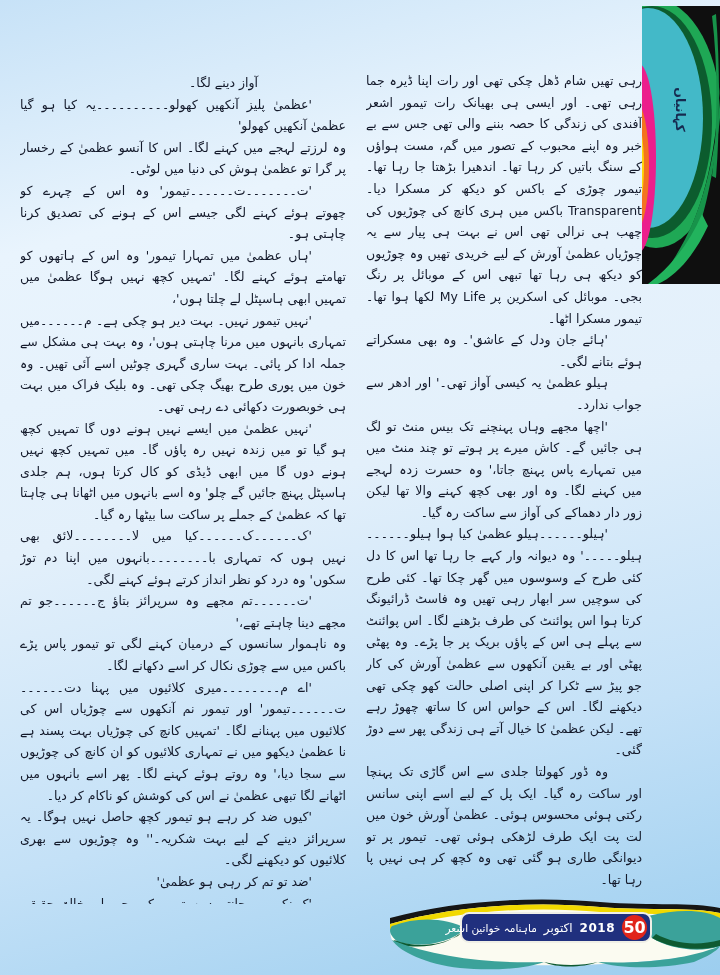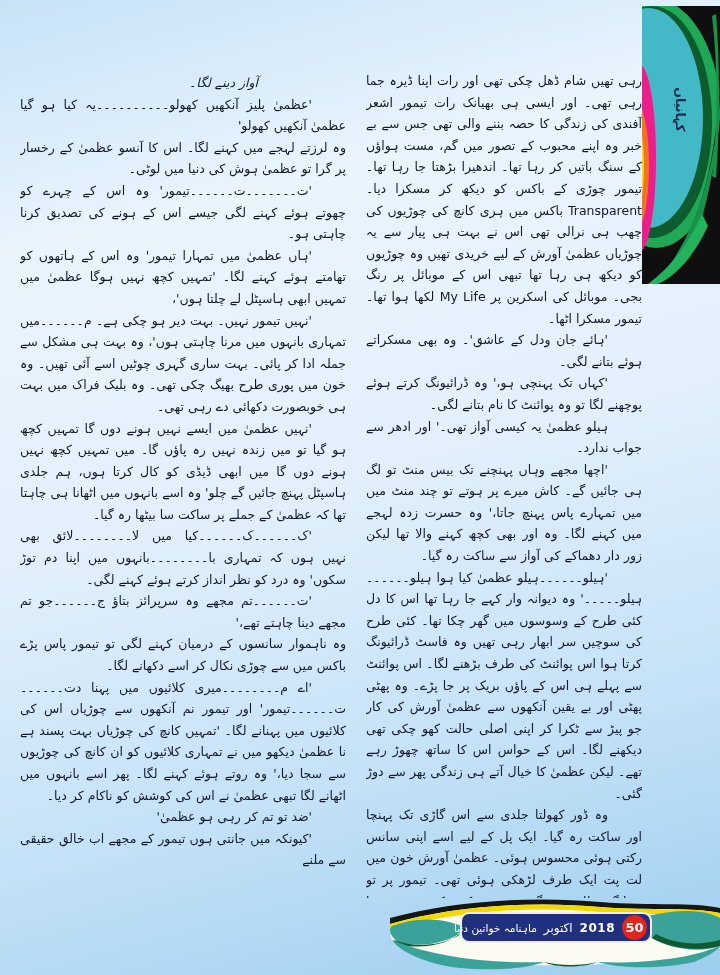--- a/index.html
+++ b/index.html
@@ -9,76 +9,76 @@
     font-family:"DejaVu Sans",sans-serif;color:#121726;
   }
   .col{
     position:absolute;direction:rtl;text-align:justify;text-align-last:right;
     font-size:12.5px;line-height:21.6px;overflow:hidden;color:#141a2b;
   }
   .col-right{left:366px;top:70px;width:276px;height:828px;}
   .col-left{left:20px;top:72px;width:326px;height:832px;}
   .col p{margin:0;text-indent:34px;}
   .col p.cont{text-indent:0;}
-  .col p.deep{text-indent:88px;font-style:italic;}
+  .col p.deep{text-indent:88px;}
   
   .banner{position:absolute;left:642px;top:6px;width:78px;height:278px;}
   .banner svg{display:block;}
   .vlabel{
     position:absolute;left:8px;top:96px;width:60px;
     transform:rotate(90deg);transform-origin:center;
     direction:rtl;text-align:center;color:#162a4f;font-weight:bold;
     font-size:12.5px;letter-spacing:1px;white-space:nowrap;
   }
   
   .footer{position:absolute;left:386px;top:896px;width:334px;height:74px;}
   .footer svg{display:block;}
   .pill{
     position:absolute;left:74px;top:16px;width:192px;height:31px;
     background:#20307e;border:2px solid #efefe6;border-radius:9px;
     display:flex;direction:rtl;align-items:center;gap:7px;
     padding:0 3px;box-sizing:border-box;color:#ffffff;
   }
   .badge{
     flex:0 0 auto;width:25px;height:25px;border-radius:50%;
-    background:#e1251b;color:#ffffff;font-weight:bold;font-size:13px;
+    background:#e1251b;color:#ffffff;font-weight:bold;font-size:16px;
     display:flex;align-items:center;justify-content:center;
   }
   .year{font-weight:bold;font-size:12px;letter-spacing:.5px;}
   .month{font-size:12px;}
   .mag{font-size:10.5px;white-space:nowrap;}
 </style>
 </head>
 <body>
 
 <div class="page">
 
   <div class="col col-right">
     <p class="cont">رہی تھیں شام ڈھل چکی تھی اور رات اپنا ڈیرہ جما رہی تھی۔ اور ایسی ہی بھیانک رات تیمور اشعر آفندی کی زندگی کا حصہ بننے والی تھی جس سے بے خبر وہ اپنے محبوب کے تصور میں گم، مست ہواؤں کے سنگ باتیں کر رہا تھا۔ اندھیرا بڑھتا جا رہا تھا۔ تیمور چوڑی کے باکس کو دیکھ کر مسکرا دیا۔ Transparent باکس میں ہری کانچ کی چوڑیوں کی چھب ہی نرالی تھی اس نے بہت ہی پیار سے یہ چوڑیاں عظمیٰ آورش کے لیے خریدی تھیں وہ چوڑیوں کو دیکھ ہی رہا تھا تبھی اس کے موبائل پر رنگ بجی۔ موبائل کی اسکرین پر My Life لکھا ہوا تھا۔ تیمور مسکرا اٹھا۔</p>
     <p>'ہائے جان ودل کے عاشق'۔ وہ بھی مسکراتے ہوئے بتانے لگی۔</p>
-    <p>'کہاں تک پہنچی ہو،' وہ ڈرائیونگ کرتے ہوئے پوچھنے لگا تو وہ پوائنٹ کا نام بتانے لگی۔</p>
     <p>ہیلو عظمیٰ یہ کیسی آواز تھی۔' اور ادھر سے جواب ندارد۔</p>
     <p>'اچھا مجھے وہاں پہنچنے تک بیس منٹ تو لگ ہی جائیں گے۔ کاش میرے پر ہوتے تو چند منٹ میں میں تمہارے پاس پہنچ جاتا،' وہ حسرت زدہ لہجے میں کہنے لگا۔ وہ اور بھی کچھ کہنے والا تھا لیکن زور دار دھماکے کی آواز سے ساکت رہ گیا۔</p>
     <p>'ہیلو۔۔۔۔۔۔ہیلو عظمیٰ کیا ہوا ہیلو۔۔۔۔۔۔ہیلو۔۔۔۔۔' وہ دیوانہ وار کہے جا رہا تھا اس کا دل کئی طرح کے وسوسوں میں گھر چکا تھا۔ کئی طرح کی سوچیں سر ابھار رہی تھیں وہ فاسٹ ڈرائیونگ کرتا ہوا اس پوائنٹ کی طرف بڑھنے لگا۔ اس پوائنٹ سے پہلے ہی اس کے پاؤں بریک پر جا پڑے۔ وہ پھٹی پھٹی اور بے یقین آنکھوں سے عظمیٰ آورش کی کار جو پیڑ سے ٹکرا کر اپنی اصلی حالت کھو چکی تھی دیکھنے لگا۔ اس کے حواس اس کا ساتھ چھوڑ رہے تھے۔ لیکن عظمیٰ کا خیال آتے ہی زندگی پھر سے دوڑ گئی۔</p>
     <p>وہ ڈور کھولتا جلدی سے اس گاڑی تک پہنچا اور ساکت رہ گیا۔ ایک پل کے لیے اسے اپنی سانس رکتی ہوئی محسوس ہوئی۔ عظمیٰ آورش خون میں لت پت ایک طرف لڑھکی ہوئی تھی۔ تیمور پر تو دیوانگی طاری ہو گئی تھی وہ کچھ کر ہی نہیں پا رہا تھا۔</p>
 
   </div>
 
   <div class="col col-left">
     <p class="deep">آواز دینے لگا۔</p>
     <p>'عظمیٰ پلیز آنکھیں کھولو۔۔۔۔۔۔۔۔۔۔یہ کیا ہو گیا عظمیٰ آنکھیں کھولو'</p>
     <p class="cont">وہ لرزتے لہجے میں کہنے لگا۔ اس کا آنسو عظمیٰ کے رخسار پر گرا تو عظمیٰ ہوش کی دنیا میں لوٹی۔</p>
     <p>'ت۔۔۔۔۔۔۔ت۔۔۔۔۔۔تیمور' وہ اس کے چہرے کو چھوتے ہوئے کہنے لگی جیسے اس کے ہونے کی تصدیق کرنا چاہتی ہو۔</p>
     <p>'ہاں عظمیٰ میں تمہارا تیمور' وہ اس کے ہاتھوں کو تھامتے ہوئے کہنے لگا۔ 'تمہیں کچھ نہیں ہوگا عظمیٰ میں تمہیں ابھی ہاسپٹل لے چلتا ہوں'،</p>
     <p>'نہیں تیمور نہیں۔ بہت دیر ہو چکی ہے۔ م۔۔۔۔۔۔میں تمہاری بانہوں میں مرنا چاہتی ہوں'، وہ بہت ہی مشکل سے جملہ ادا کر پائی۔ بہت ساری گہری چوٹیں اسے آئی تھیں۔ وہ خون میں پوری طرح بھیگ چکی تھی۔ وہ بلیک فراک میں بہت ہی خوبصورت دکھائی دے رہی تھی۔</p>
     <p>'نہیں عظمیٰ میں ایسے نہیں ہونے دوں گا تمہیں کچھ ہو گیا تو میں زندہ نہیں رہ پاؤں گا۔ میں تمہیں کچھ نہیں ہونے دوں گا میں ابھی ڈیڈی کو کال کرتا ہوں، ہم جلدی ہاسپٹل پہنچ جائیں گے چلو' وہ اسے بانہوں میں اٹھانا ہی چاہتا تھا کہ عظمیٰ کے جملے پر ساکت سا بیٹھا رہ گیا۔</p>
     <p>'ک۔۔۔۔۔۔ک۔۔۔۔۔۔کیا میں لا۔۔۔۔۔۔۔۔لائق بھی نہیں ہوں کہ تمہاری با۔۔۔۔۔۔۔۔بانہوں میں اپنا دم توڑ سکوں' وہ درد کو نظر انداز کرتے ہوئے کہنے لگی۔</p>
     <p>'ت۔۔۔۔۔۔تم مجھے وہ سرپرائز بتاؤ ج۔۔۔۔۔۔جو تم مجھے دینا چاہتے تھے،'</p>
     <p class="cont">وہ ناہموار سانسوں کے درمیان کہنے لگی تو تیمور پاس پڑے باکس میں سے چوڑی نکال کر اسے دکھانے لگا۔</p>
     <p>'اے م۔۔۔۔۔۔۔۔میری کلائیوں میں پہنا دت۔۔۔۔۔۔ت۔۔۔۔۔۔تیمور' اور تیمور نم آنکھوں سے چوڑیاں اس کی کلائیوں میں پہنانے لگا۔ 'تمہیں کانچ کی چوڑیاں بہت پسند ہے نا عظمیٰ دیکھو میں نے تمہاری کلائیوں کو ان کانچ کی چوڑیوں سے سجا دیا،' وہ روتے ہوئے کہنے لگا۔ پھر اسے بانہوں میں اٹھانے لگا تبھی عظمیٰ نے اس کی کوشش کو ناکام کر دیا۔</p>
+    <p>'کیوں ضد کر رہے ہو تیمور کچھ حاصل نہیں ہوگا۔ یہ سرپرائز دینے کے لیے بہت شکریہ۔'' وہ چوڑیوں سے بھری کلائیوں کو دیکھنے لگی۔</p>
     <p>'ضد تو تم کر رہی ہو عظمیٰ'</p>
     <p>'کیونکہ میں جانتی ہوں تیمور کے مجھے اب خالق حقیقی سے ملنے</p>
   </div>
 
   <div class="banner">
     <svg width="78" height="278" viewBox="0 0 78 278" aria-hidden="true">
       <rect x="0" y="0" width="78" height="278" fill="#0f0f0f"></rect>
       <ellipse cx="14" cy="118" rx="66" ry="124" fill="#1fa855"></ellipse>
       <ellipse cx="10" cy="116" rx="60" ry="116" fill="#0c5c2e"></ellipse>
       <ellipse cx="6" cy="112" rx="55" ry="110" fill="#43b9c8"></ellipse>
@@ -109,17 +109,17 @@
       <path d="M266,42 C284,52 310,56 334,50 L334,44 C312,50 288,48 270,38 Z" fill="#0e5a31"></path>
 
       <path d="M6,44 C50,62 110,68 158,66 C140,73 104,75 74,72 C40,68 14,56 6,44 Z" fill="#3ba29a"></path>
       <path d="M334,50 C300,64 252,68 212,66 C234,73 276,73 308,66 C322,60 330,56 334,50 Z" fill="#3ba29a"></path>
       <path d="M158,66 C170,72 196,72 212,66 C196,70 174,70 158,66 Z" fill="#0e5a31"></path>
     </svg>
     <div class="pill">
       <span class="badge">50</span>
       <span class="year">2018</span>
       <span class="month">اکتوبر</span>
-      <span class="mag">ماہنامہ خواتین دنیا</span>
+      <span class="mag">ماہنامہ خواتین اشعر</span>
     </div>
   </div>
 
 </div>
 
 </body></html>

